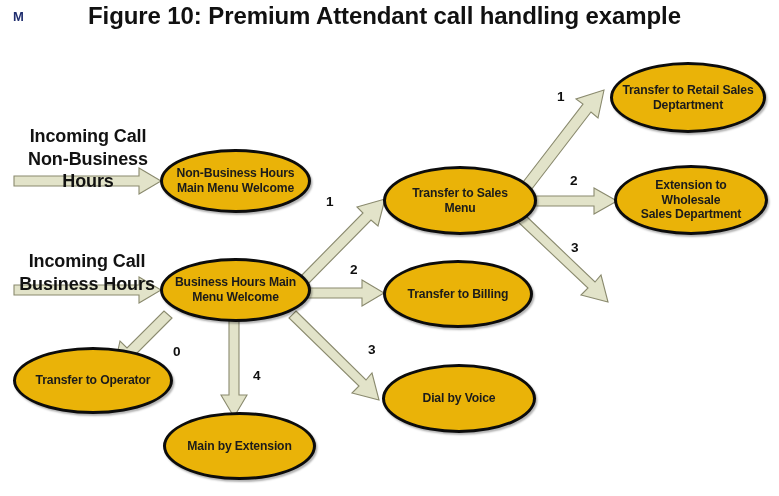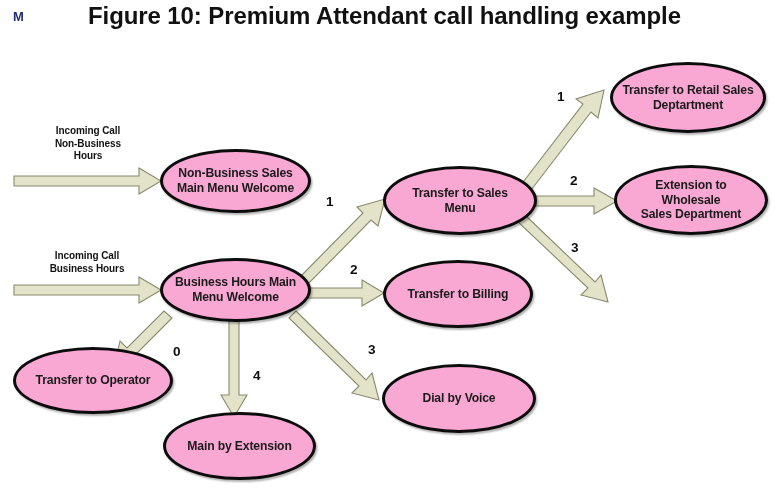--- a/index.html
+++ b/index.html
@@ -52,42 +52,42 @@
     left: 0; top: 0;
     width: 779px; height: 496px;
   }
 
   
   .node {
     position: absolute;
     box-sizing: border-box;
     border: 3.2px solid #0c0c0c;
     border-radius: 50%;
-    background: #f9a8d4;
+    background: #eab308;
     display: flex;
     align-items: center;
     justify-content: center;
     text-align: center;
     z-index: 3;
     box-shadow: 1.5px 2px 2px rgba(0,0,0,0.30);
   }
   .node .node-label {
     font-size: 12.2px;
     font-weight: bold;
     color: #1b1b1b;
     line-height: 1.22;
     padding: 0 9px;
     white-space: pre-line;
     letter-spacing: -0.15px;
   }
 
   
   .caption {
     position: absolute;
-    font-size: 10px;
+    font-size: 18px;
     font-weight: bold;
     color: #121212;
     text-align: center;
     line-height: 1.26;
     white-space: pre-line;
     z-index: 4;
     letter-spacing: -0.1px;
   }
 
   
@@ -158,21 +158,21 @@
   </svg>
 
   <div class="caption" style="left:18px; top:125px; width:140px;">Incoming Call
 Non-Business
 Hours</div>
 
   <div class="caption" style="left:12px; top:250px; width:150px;">Incoming Call
 Business Hours</div>
 
   <div class="node" style="left:160px; top:149px; width:151px; height:64px;">
-    <span class="node-label">Non-Business Sales
+    <span class="node-label">Non-Business Hours
 Main Menu Welcome</span>
   </div>
 
   <div class="node" style="left:160px; top:258px; width:151px; height:64px;">
     <span class="node-label">Business Hours Main
 Menu Welcome</span>
   </div>
 
   <div class="node" style="left:383px; top:166px; width:154px; height:69px;">
     <span class="node-label">Transfer to Sales Menu</span>

